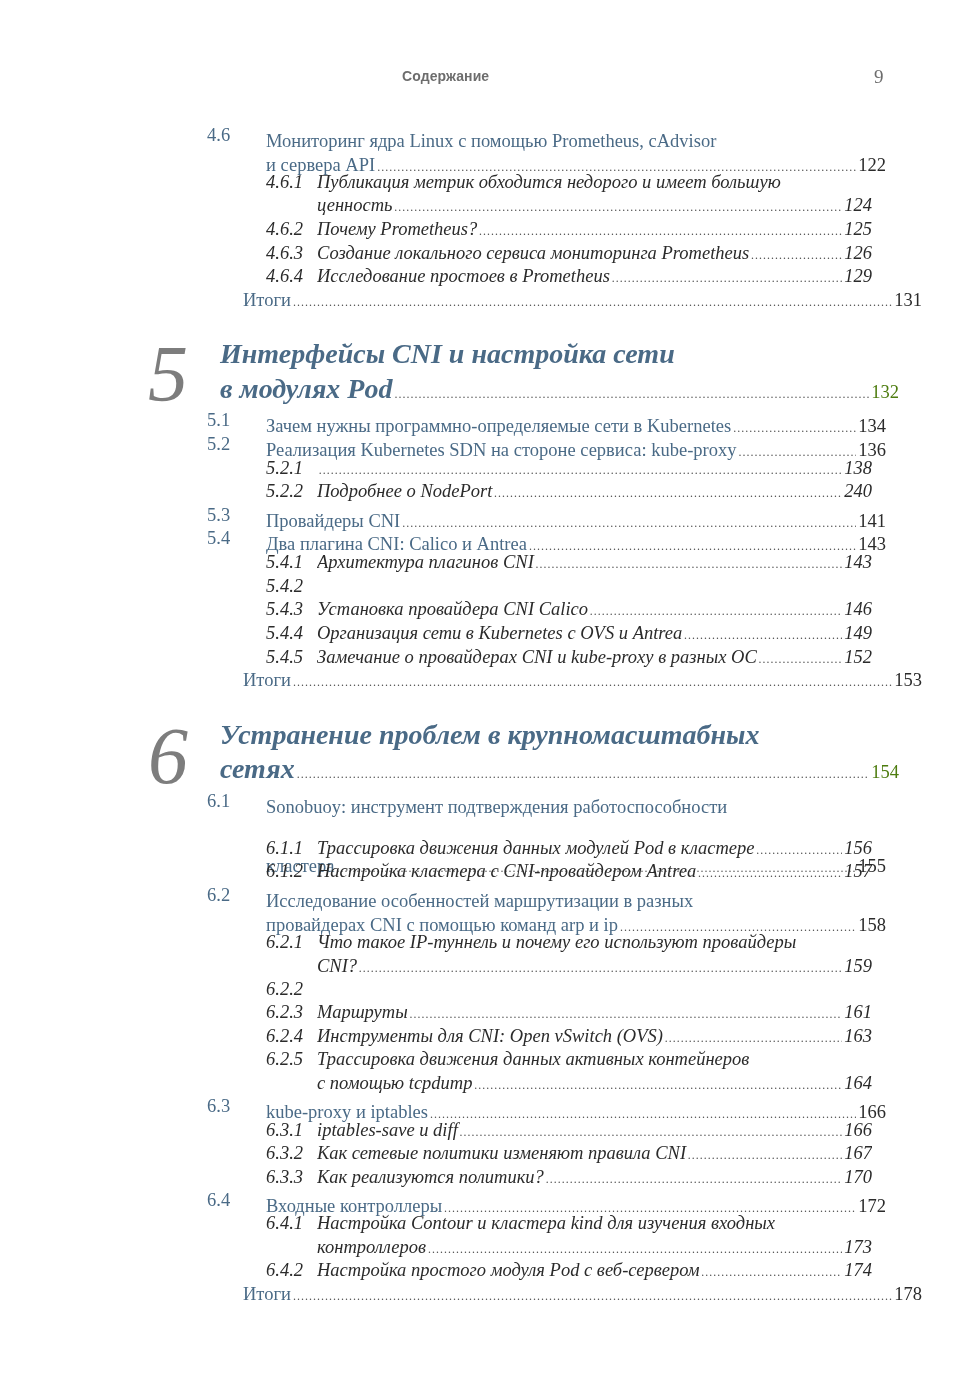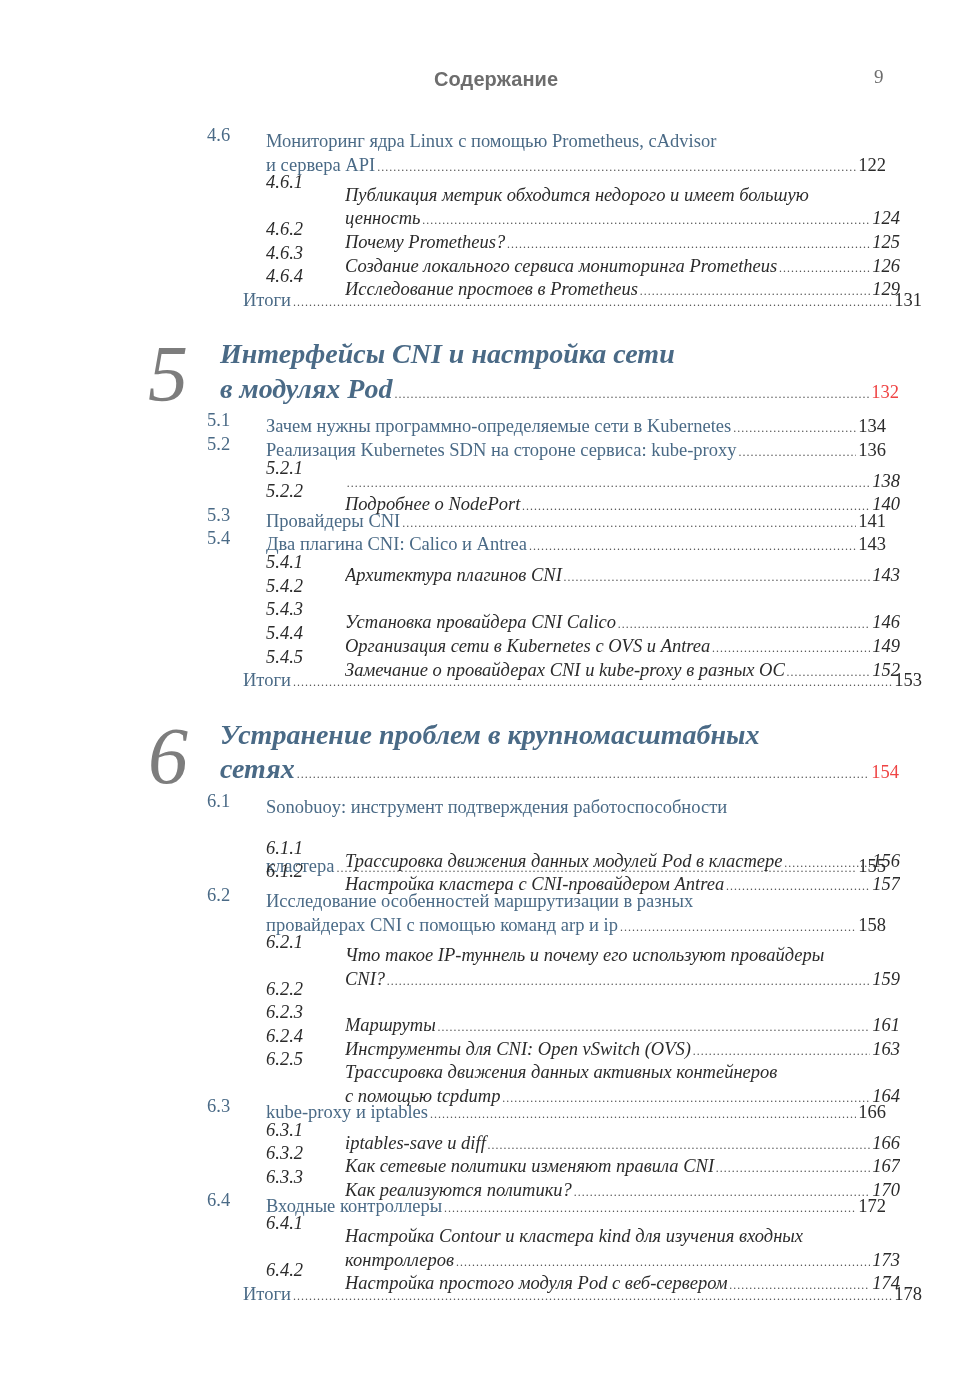--- a/index.html
+++ b/index.html
@@ -1,45 +1,45 @@
 <!DOCTYPE html>
 <html><head>
 <meta charset="utf-8">
 <style>
   html, body { margin: 0; padding: 0; background: #ffffff; }
   body { width: 974px; height: 1388px; position: relative; overflow: hidden;
          font-family: "Liberation Serif", "DejaVu Serif", serif; color: #2b2b2b; }
   .header { position: absolute; top: 66px; left: 0; width: 974px; height: 28px; }
-  .header-title { position: absolute; left: 434px; top: 2px; font-family: "Liberation Sans", "DejaVu Sans", sans-serif;
-                  font-weight: bold; font-size: 20px; color: #6d6d6d; letter-spacing: 0.1px; }
+  .header-title { position: absolute; left: 402px; top: 2px; font-family: "Liberation Sans", "DejaVu Sans", sans-serif;
+                  font-weight: bold; font-size: 14px; color: #6d6d6d; letter-spacing: 0.1px; }
   .header-page { position: absolute; left: 874px; top: 0px; font-size: 19px; color: #6d6d6d; }
 
   .toc { position: absolute; left: 0; top: 0; width: 974px; }
   .row { position: absolute; left: 0; width: 974px; height: 24px; font-size: 18.5px; line-height: 24px; white-space: nowrap; }
   .num { position: absolute; }
   .text { position: absolute; overflow: hidden; }
   .lead { display: flex; align-items: baseline; }
   .lead .t { flex: 0 0 auto; }
   .lead .dots { flex: 1 1 auto; overflow: hidden; white-space: nowrap; margin: 0 2px; color: #555; letter-spacing: 1px; font-size: 12px; }
   .lead .dots::before { content: "................................................................................................................................................................................................................................................"; }
   .lead .pg { flex: 0 0 auto; color: #2b2b2b; }
 
   .l1 { color: #4a6a86; }
   .l1 .num { left: 207px; }
   .l1 .text { left: 266px; width: 620px; margin-top: 6px; }
   .l2 { color: #2b2b2b; font-style: italic; padding-left: 8px; }
   .l2 .num { left: 266px; }
-  .l2 .text { left: 345px; width: 555px; margin-top: 13px; }
+  .l2 .text { left: 317px; width: 555px; }
   .summary { color: #4a6a86; }
   .summary .text { left: 207px; width: 679px; margin-left: 36px; }
 
   .chap-num { position: absolute; left: 148px; font-size: 80px; line-height: 80px; font-style: italic; color: #7d7d7d; }
   .chap-title { position: absolute; left: 207px; width: 679px; font-size: 28px; line-height: 34px;
                 font-weight: bold; font-style: italic; color: #4a6a86; white-space: nowrap; margin-left: 13px; }
-  .chap-title .pg { font-size: 18.5px; font-weight: normal; font-style: normal; color: #ef4444; }
+  .chap-title .pg { font-size: 18.5px; font-weight: normal; font-style: normal; color: #4d7c0f; }
   .chap-title .dots { font-weight: normal; font-style: normal; }
 </style>
 </head>
 <body>
 
 <div class="header">
   <span class="header-title">Содержание</span>
   <span class="header-page">9</span>
 </div>
 
@@ -128,21 +128,21 @@
     <span class="text lead">
         <span class="dots"></span>
         <span class="pg">138</span>
       </span>
   </div>
   <div class="row l2" style="top:479px">
     <span class="num">5.2.2</span>
     <span class="text lead">
         <span class="t">Подробнее о NodePort</span>
         <span class="dots"></span>
-        <span class="pg">140</span>
+        <span class="pg">240</span>
       </span>
   </div>
   <div class="row l1" style="top:503px">
     <span class="num">5.3</span>
     <span class="text lead">
         <span class="t">Провайдеры CNI</span>
         <span class="dots"></span>
         <span class="pg">141</span>
       </span>
   </div>

